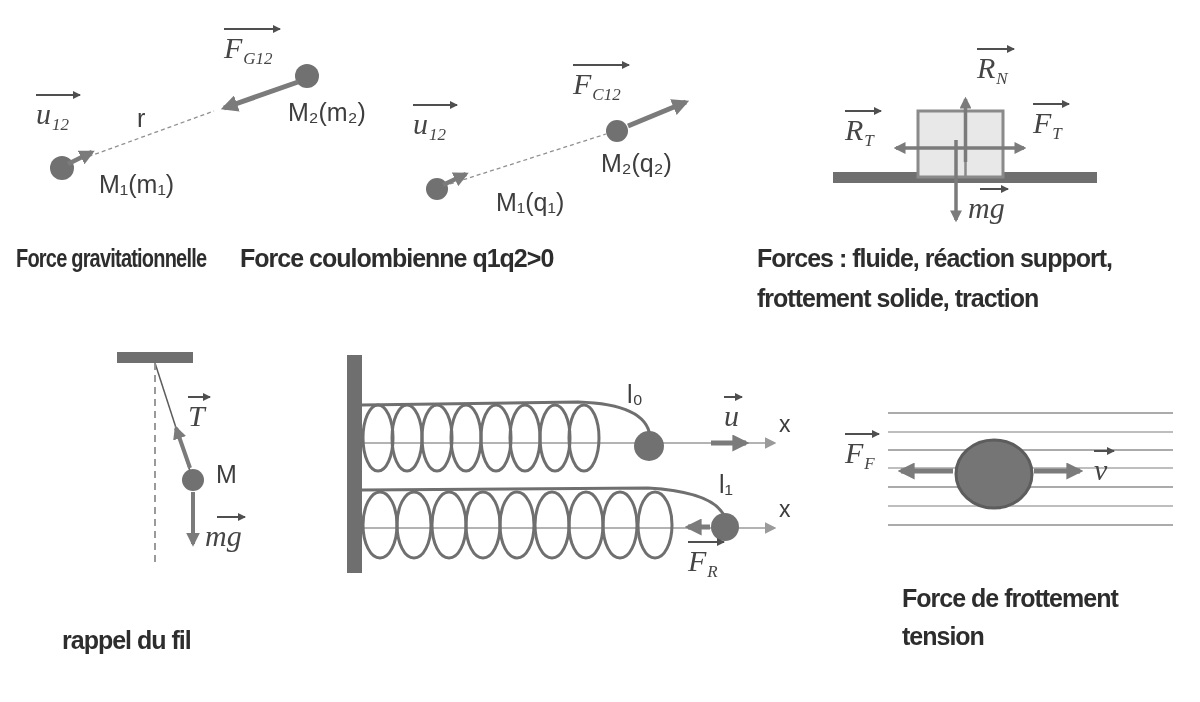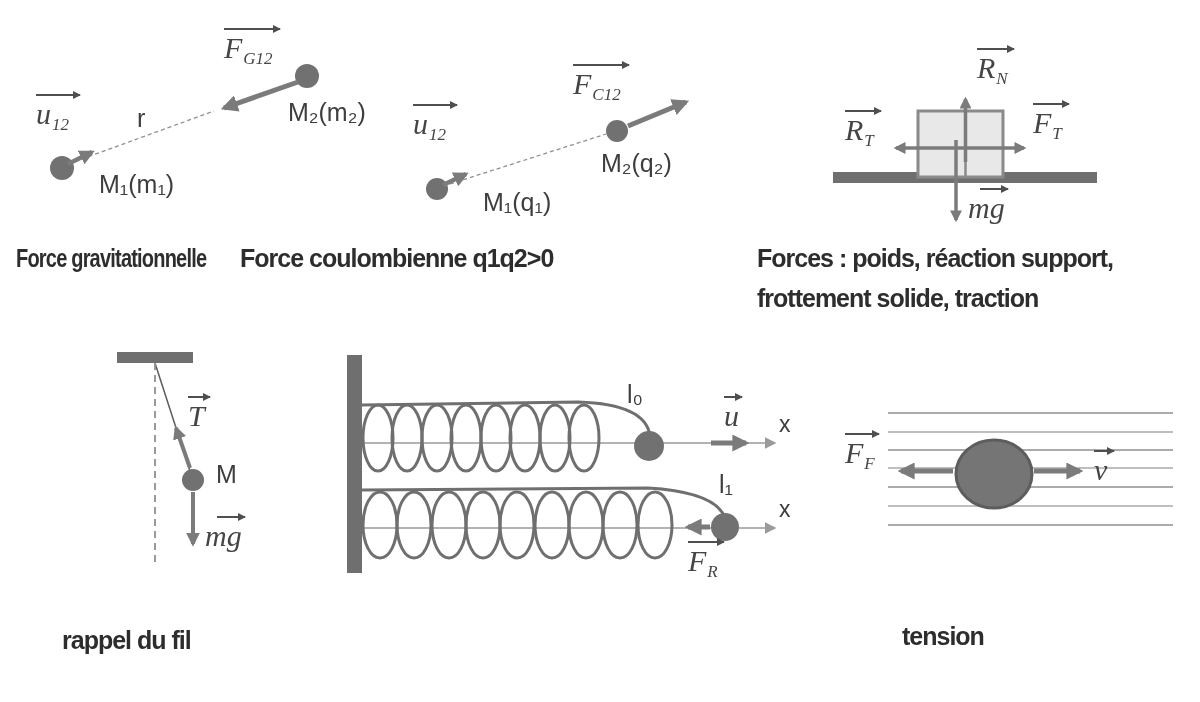--- a/index.html
+++ b/index.html
@@ -134,41 +134,41 @@
   <div class="caption narrow" style="left:16px;top:246px">Force gravitationnelle</div>
 
   <div class="vec" style="left:413px;top:104px">
     <span class="vbar" style="width:44px"></span>
     <span class="vrow"><span>u</span><span class="vsub">12</span></span>
   </div>
   <div class="vec" style="left:573px;top:64px">
     <span class="vbar" style="width:56px"></span>
     <span class="vrow"><span>F</span><span class="vsub">C12</span></span>
   </div>
-  <div class="lbl" style="left:483px;top:190px">M₁(q₁)</div>
+  <div class="lbl" style="left:496px;top:190px">M₁(q₁)</div>
   <div class="lbl" style="left:601px;top:151px">M₂(q₂)</div>
   <div class="caption" style="left:240px;top:246px">Force coulombienne q1q2&gt;0</div>
 
   <div class="vec" style="left:977px;top:48px">
     <span class="vbar" style="width:37px"></span>
     <span class="vrow"><span>R</span><span class="vsub">N</span></span>
   </div>
   <div class="vec" style="left:845px;top:110px">
     <span class="vbar" style="width:36px"></span>
     <span class="vrow"><span>R</span><span class="vsub">T</span></span>
   </div>
   <div class="vec" style="left:1033px;top:103px">
     <span class="vbar" style="width:36px"></span>
     <span class="vrow"><span>F</span><span class="vsub">T</span></span>
   </div>
   <div class="vec" style="left:968px;top:188px">
     <span class="vbar" style="width:28px;margin-left:12px"></span>
     <span class="vrow"><span>mg</span></span>
   </div>
-  <div class="caption" style="left:757px;top:246px">Forces : poids, réaction support,</div>
+  <div class="caption" style="left:757px;top:246px">Forces : fluide, réaction support,</div>
   <div class="caption" style="left:757px;top:286px">frottement solide, traction</div>
 
   <div class="vec" style="left:188px;top:396px">
     <span class="vbar" style="width:22px"></span>
     <span class="vrow"><span>T</span></span>
   </div>
   <div class="lbl" style="left:216px;top:462px">M</div>
   <div class="vec" style="left:205px;top:516px">
     <span class="vbar" style="width:28px;margin-left:12px"></span>
     <span class="vrow"><span>mg</span></span>
@@ -189,15 +189,16 @@
   </div>
 
   <div class="vec" style="left:845px;top:433px">
     <span class="vbar" style="width:34px"></span>
     <span class="vrow"><span>F</span><span class="vsub">F</span></span>
   </div>
   <div class="vec" style="left:1094px;top:450px">
     <span class="vbar" style="width:20px"></span>
     <span class="vrow"><span>v</span></span>
   </div>
+  <div class="caption" style="left:902px;top:586px">Force de frottement</div>
   <div class="caption" style="left:902px;top:624px">tension</div>
 
 </div>
 
 </body></html>

